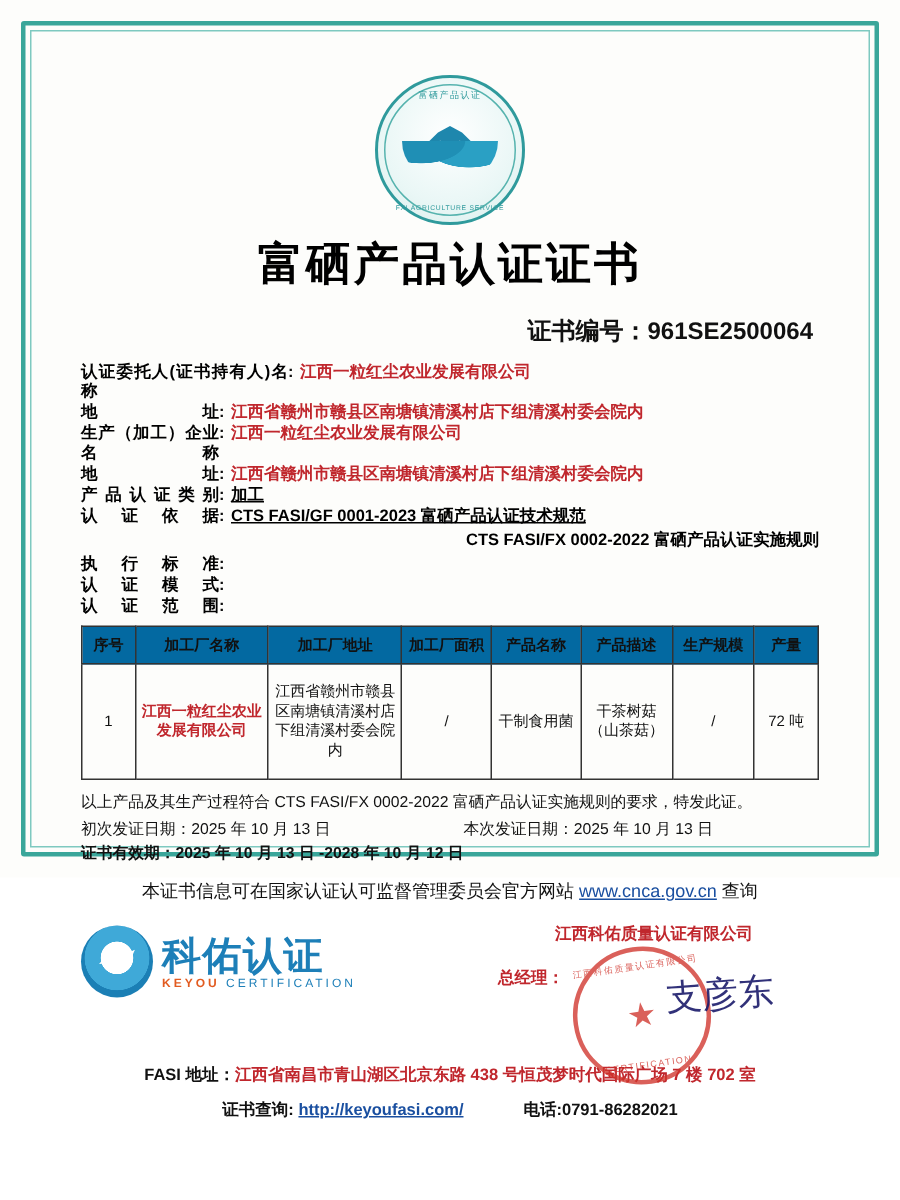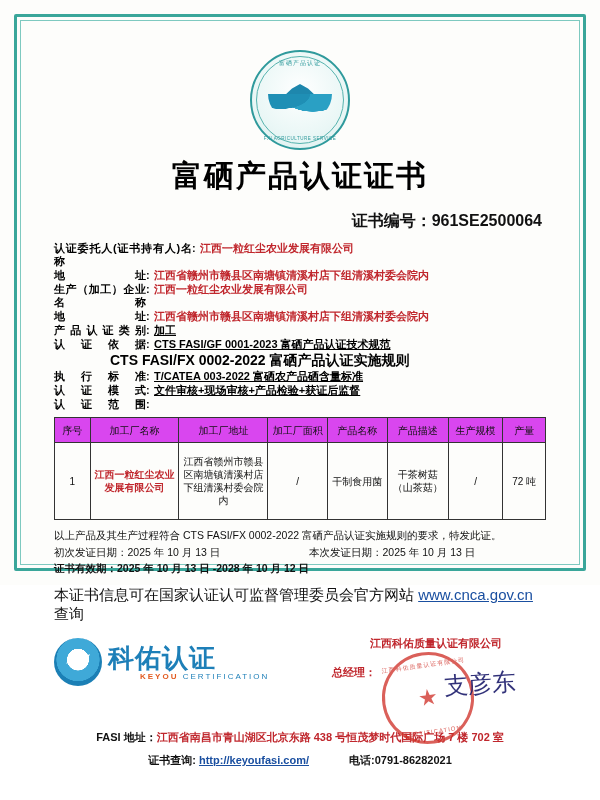--- a/index.html
+++ b/index.html
@@ -102,43 +102,44 @@
     text-align-last:justify;
   }
   .field .colon{flex:0 0 8px;font-weight:bold;}
   .field .v{
     flex:1;
     font-weight:bold;
     color:#c0272d;
   }
   .field .v.black{color:#000;text-decoration:underline;}
   .sub-line{
-    font-size:14px;
+    font-size:11px;
     line-height:17px;
     font-weight:bold;
     color:#c0272d;
-    margin-left:56px;
+    margin-left:96px;
+    text-align:right;
   }
 
   table.range{
     width:100%;
     border-collapse:collapse;
     margin-top:6px;
     font-size:10px;
   }
   table.range th, table.range td{
     border:1px solid #333;
     text-align:center;
     padding:3px 2px;
     vertical-align:middle;
     line-height:13px;
   }
   table.range th{
-    font-weight:normal;
-    background:#d946ef;
+    font-weight:bold;
+    background:#0369a1;
     height:18px;
   }
   table.range td.red{color:#c0272d;font-weight:bold;}
   table.range td.body{height:70px;}
 
   .statement{
     font-size:10.5px;
     line-height:16px;
     margin-top:7px;
     text-align:justify;
@@ -149,21 +150,22 @@
     font-weight:normal;
     margin-top:3px;
   }
   .dates .d1{flex:0 0 255px;}
   .valid{
     font-size:10.5px;
     font-weight:bold;
     margin-top:2px;
   }
   .query-note{
-    font-size:15px;
+    font-size:12px;
+    text-align:center;
     margin-top:10px;
   }
   .query-note .url{color:#1a4fa0;text-decoration:underline;}
 
   .bottom{
     position:relative;
     margin-top:8px;
     height:96px;
   }
   .logo{
@@ -179,21 +181,21 @@
     content:"";position:absolute;left:12px;top:16px;width:24px;height:16px;
     background:#fff;
     clip-path:polygon(0 60%,30% 10%,55% 35%,100% 0,80% 70%,40% 55%);
   }
   .logo .words .cn{
     font-size:26px;font-weight:bold;color:#1d7fb8;letter-spacing:1px;line-height:28px;
   }
   .logo .words .en{
     font-size:8px;color:#1d7fb8;letter-spacing:2px;
   }
-  .logo .words .en .k{color:#e25b20;font-weight:bold;margin-left:32px;}
+  .logo .words .en .k{color:#e25b20;font-weight:bold;}
 
   .issuer{
     position:absolute;right:0;top:4px;
     text-align:center;
     font-size:11px;
     font-weight:bold;
     color:#c0272d;
     width:220px;
   }
   .issuer .line2{margin-top:14px;text-align:left;padding-left:6px;}
@@ -295,27 +297,25 @@
     <div class="field">
       <span class="k">认证依据</span>
       <span class="colon">:</span>
       <span class="v black">CTS FASI/GF 0001-2023 富硒产品认证技术规范</span>
     </div>
     <div class="sub-line" style="color:#000;">CTS FASI/FX 0002-2022 富硒产品认证实施规则</div>
 
     <div class="field">
       <span class="k">执行标准</span>
       <span class="colon">:</span>
-      <span class="v black">T/CATEA 003-2022 富硒农产品硒含量标准</span>
     </div>
 
     <div class="field">
       <span class="k">认证模式</span>
       <span class="colon">:</span>
-      <span class="v black">文件审核+现场审核+产品检验+获证后监督</span>
     </div>
 
     <div class="field">
       <span class="k">认证范围</span>
       <span class="colon">:</span>
       <span class="v black"></span>
     </div>
 
     <table class="range">
       <thead>

